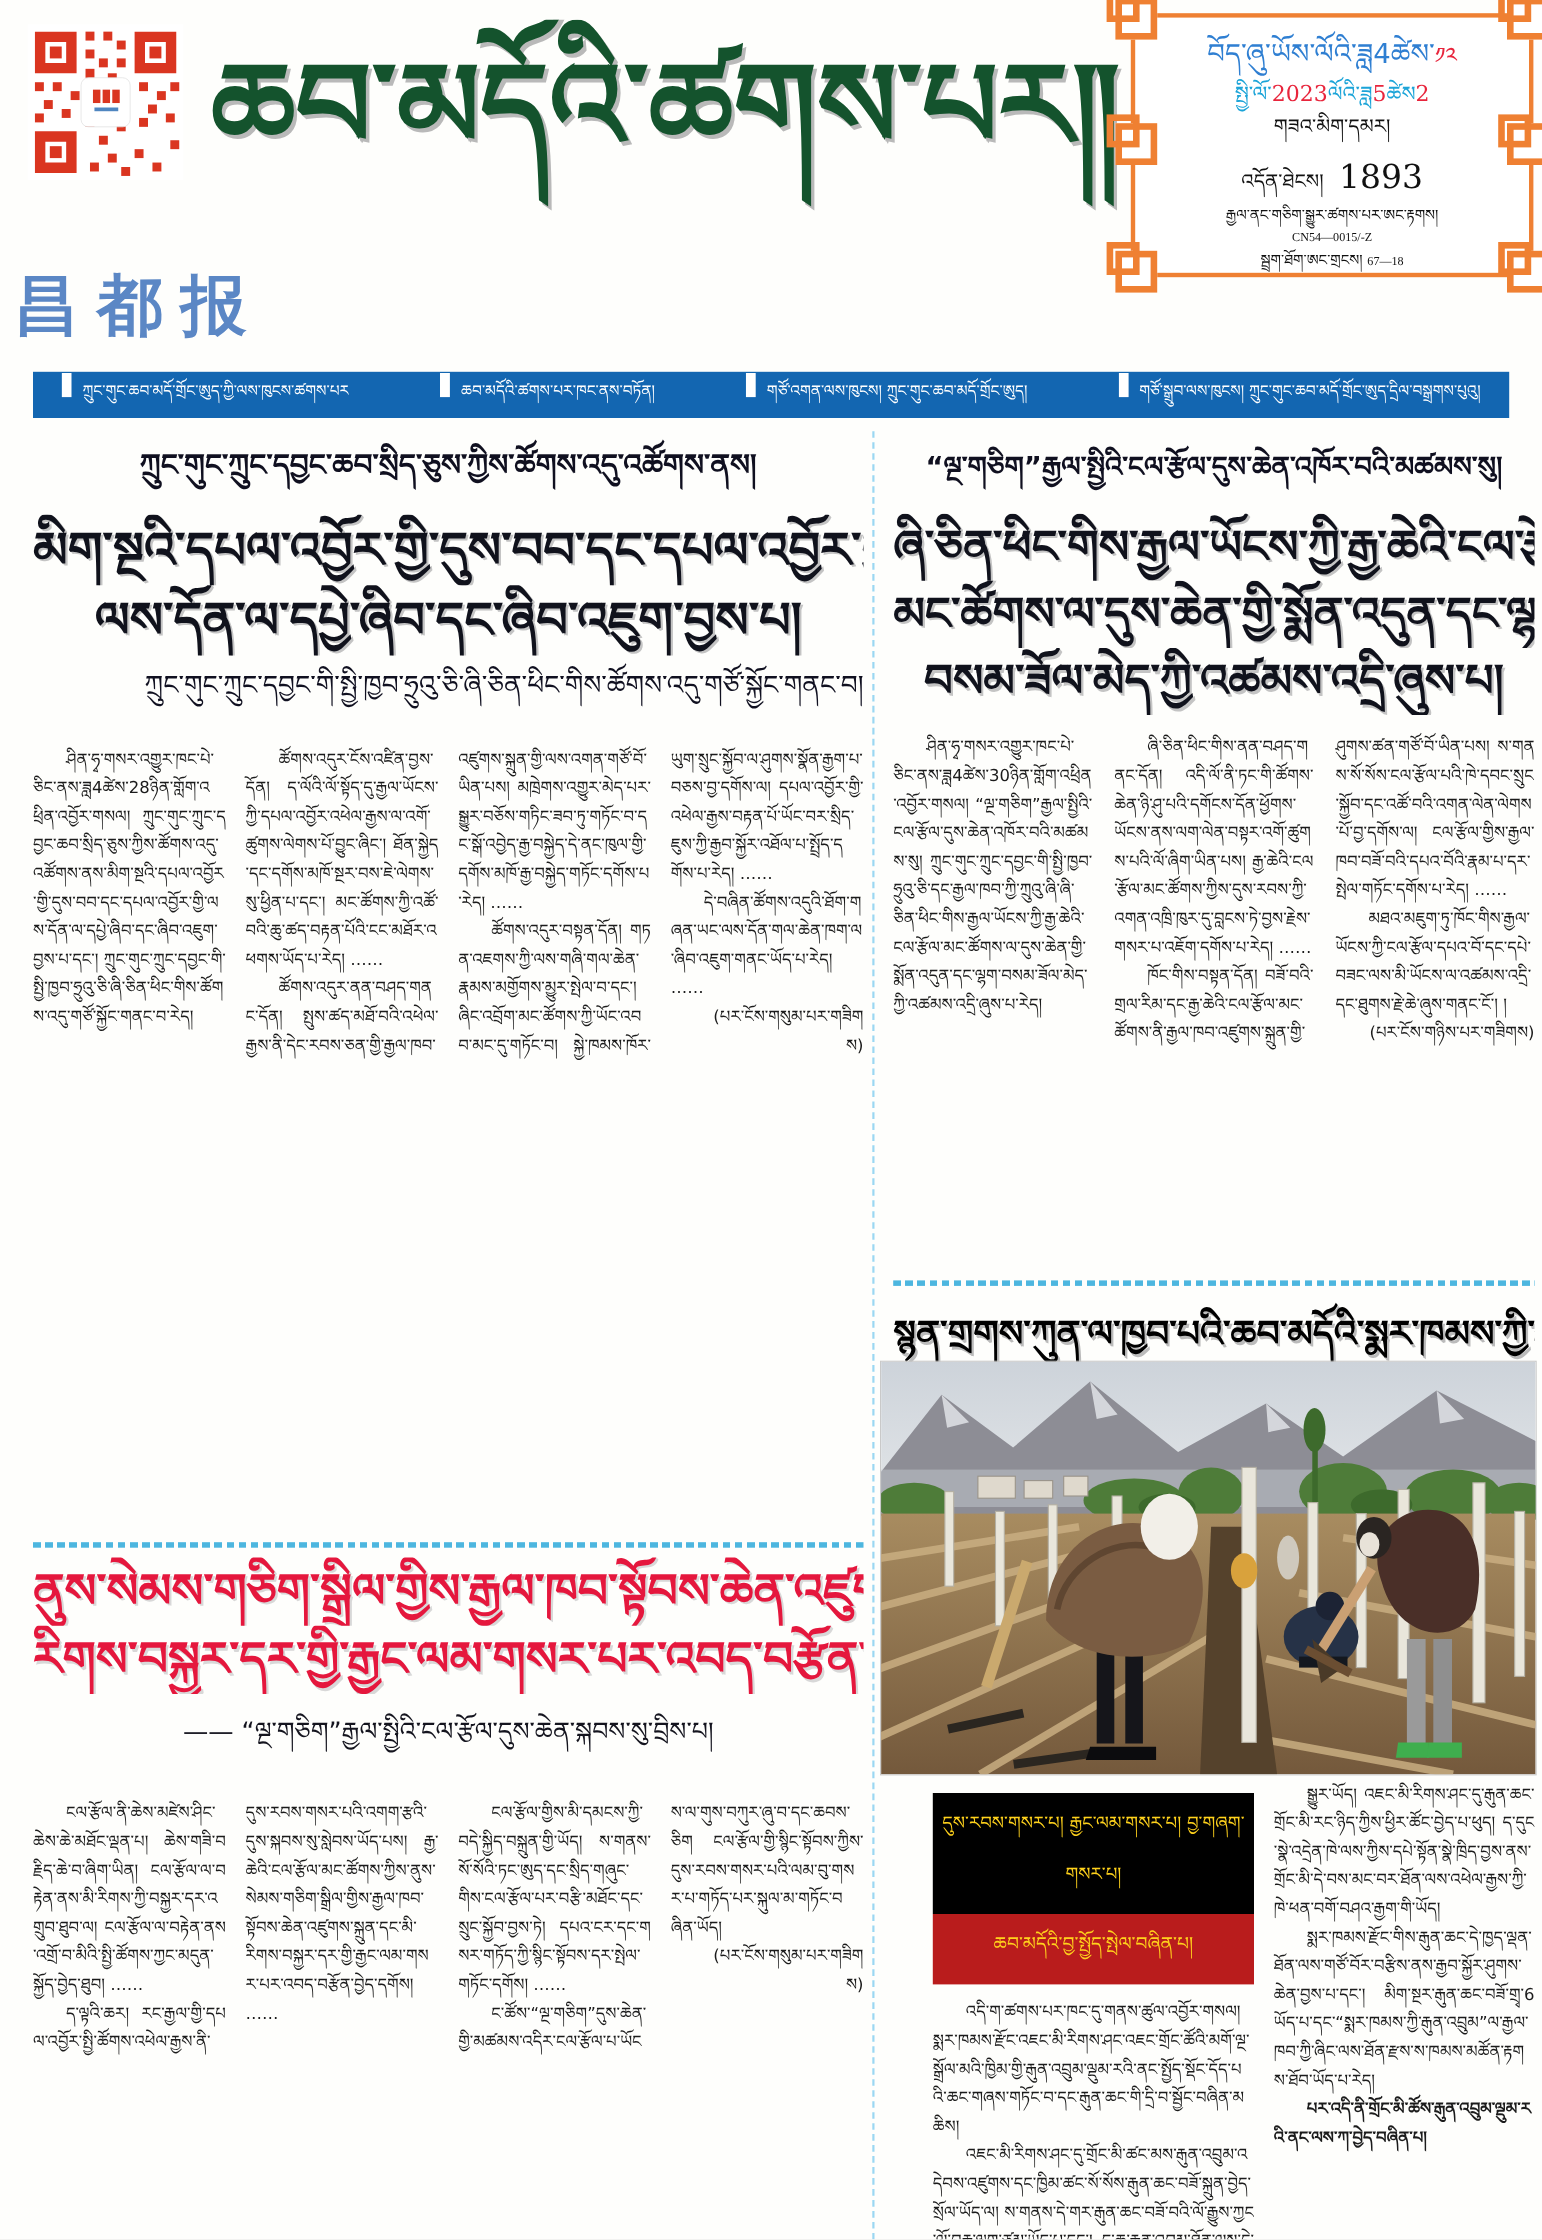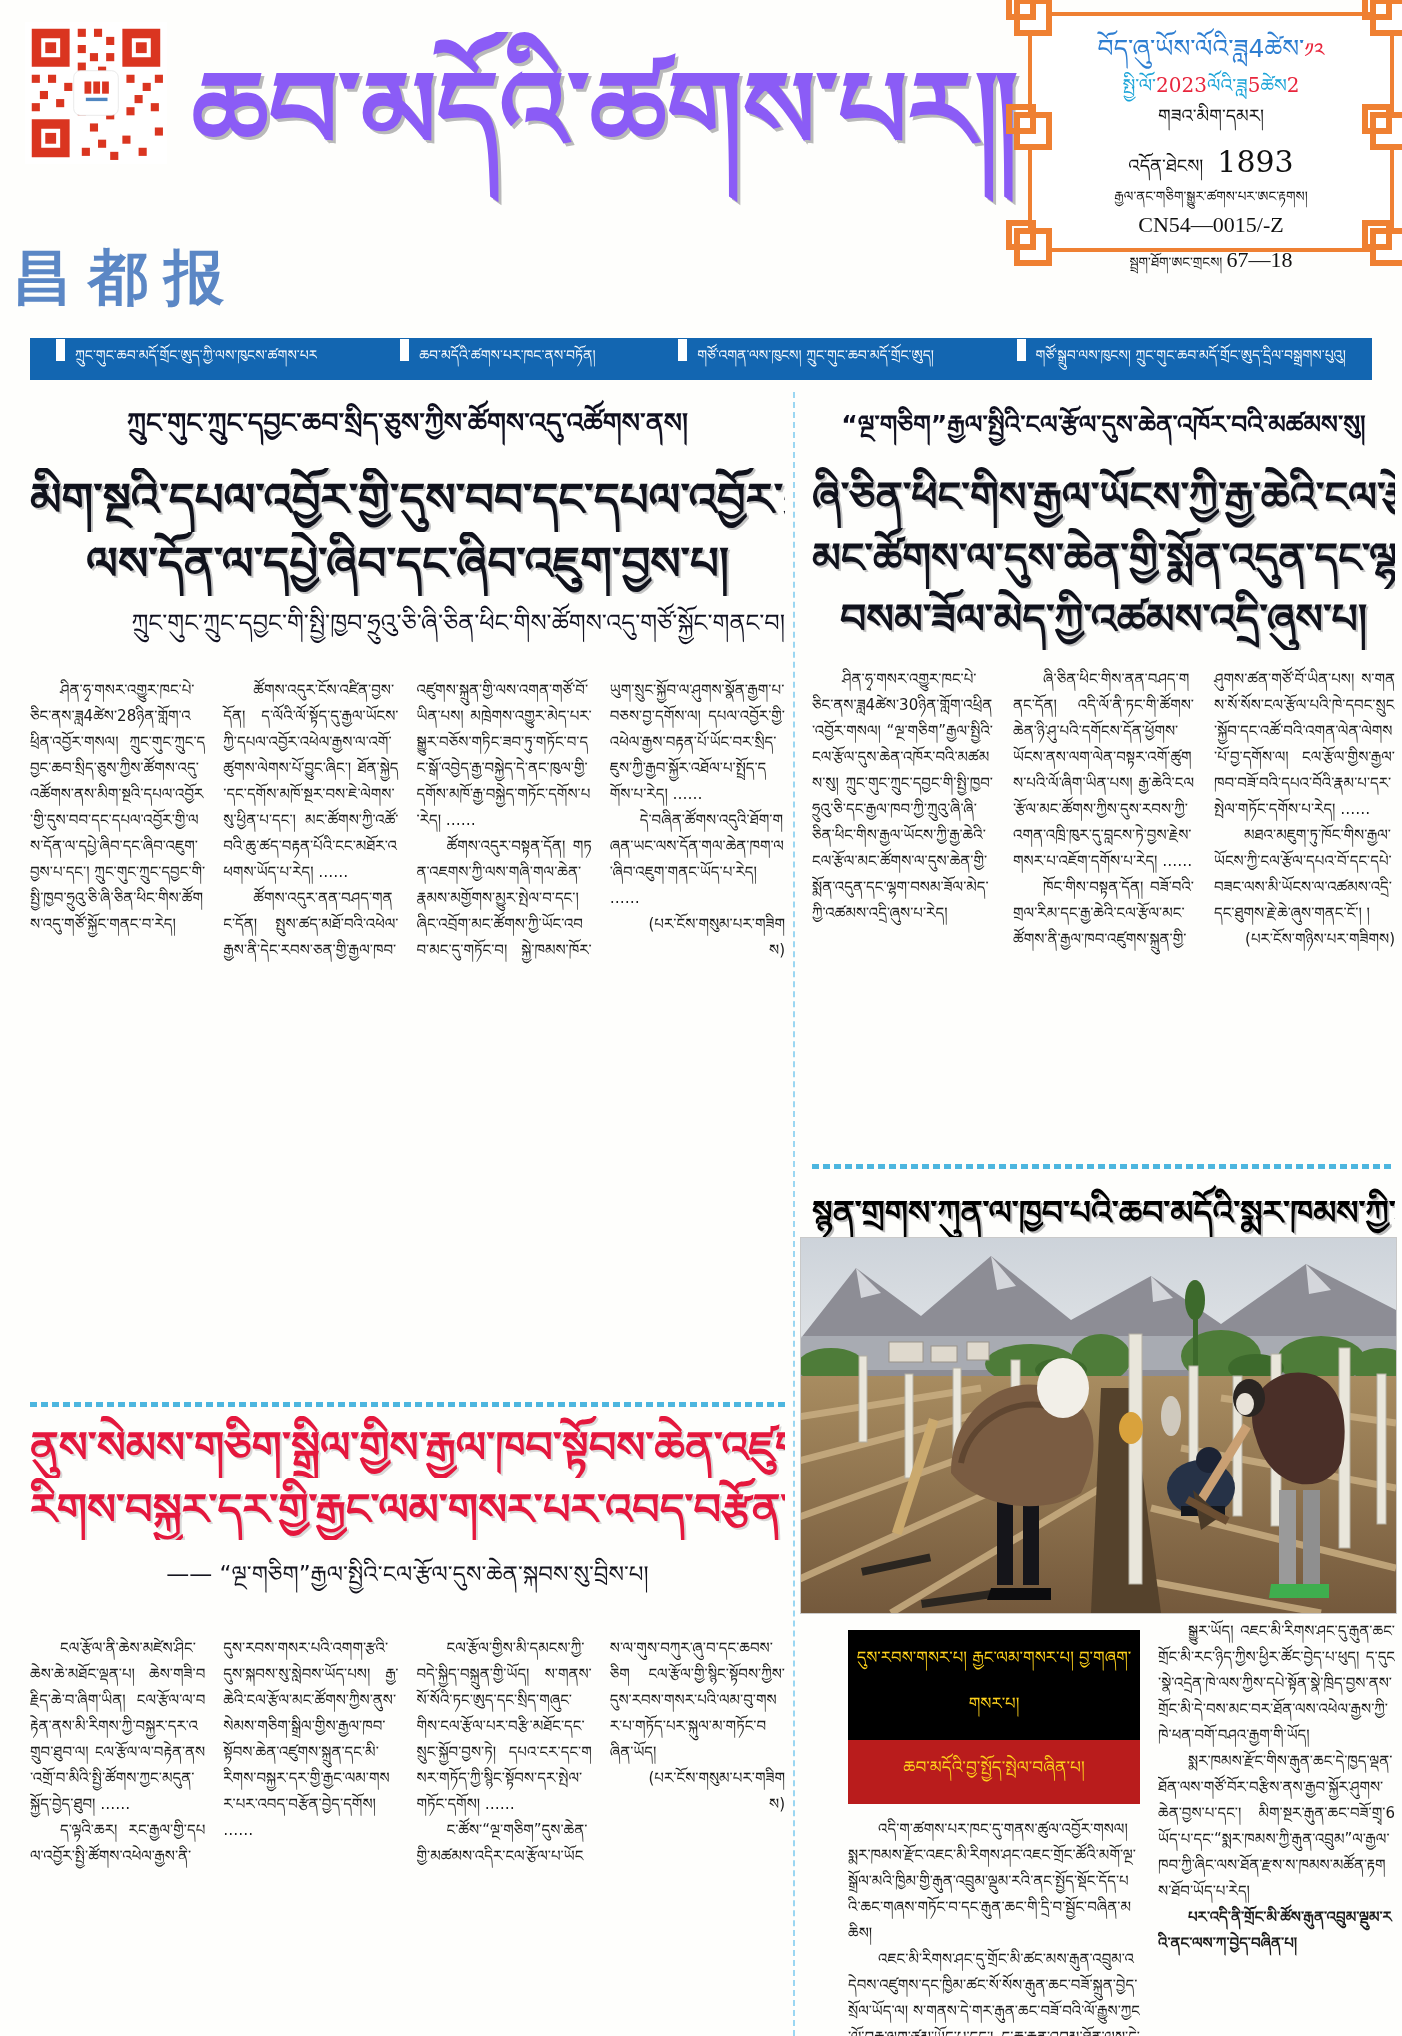--- a/index.html
+++ b/index.html
@@ -2,35 +2,35 @@
 <html><head>
 <meta charset="utf-8">
 <style>
   html,body{margin:0;padding:0;background:#e8e8e8;}
   .page{position:relative;width:1402px;height:2036px;background:#fefefc;overflow:hidden;
         font-family:"DejaVu Sans",sans-serif;color:#141414;}
   
   .qr{position:absolute;left:25px;top:22px;width:142px;height:142px;}
   .cn-title{position:absolute;left:12px;top:238px;width:250px;font-family:"DejaVu Serif",serif;
             font-weight:700;font-size:60px;letter-spacing:16px;color:#5b87c5;}
-  .masthead{position:absolute;left:185px;top:32px;width:840px;height:220px;display:flex;
-            align-items:center;justify-content:center;font-size:108px;font-weight:700;color:#8b5cf6;
+  .masthead{position:absolute;left:185px;top:18px;width:840px;height:220px;display:flex;
+            align-items:center;justify-content:center;font-size:108px;font-weight:700;color:#14532d;
             text-shadow:3px 3px 0 #b9b9b9;white-space:nowrap;overflow:hidden;}
   .infobox{position:absolute;left:1028px;top:12px;width:366px;height:240px;border:4px solid #ef8032;
            text-align:center;padding-top:12px;box-sizing:border-box;background:#fff;}
   .knot{position:absolute;width:26px;height:26px;border:6px solid #ef8032;background:#fff;}
   .knot::before{content:"";position:absolute;left:-14px;top:-14px;width:18px;height:18px;border:6px solid #ef8032;}
   .ib-line{margin:2px 0;line-height:1.5;}
   .ib-blue{color:#2f7fd2;font-size:25px;}
   .ib-cyan{color:#1ba4d8;font-size:19px;}
   .ib-red{color:#e8253c;font-size:20px;font-family:"DejaVu Serif",serif;}
   .ib-black{color:#111;font-size:18px;}
   .ib-issue{font-family:"DejaVu Serif",serif;font-size:30px;color:#111;margin-left:14px;}
   .ib-small{font-size:13.5px;color:#111;}
-  .ib-serif{font-family:"Liberation Serif",serif;font-size:22px;color:#111;}
+  .ib-serif{font-family:"Liberation Serif",serif;font-size:11px;color:#111;}
   
   .bluebar{position:absolute;left:30px;top:338px;width:1342px;height:42px;background:#1366b1;
            display:flex;align-items:center;justify-content:space-between;padding:0 26px;box-sizing:border-box;}
   .bluebar .bar-item{display:flex;color:#fff;font-size:14px;white-space:nowrap;overflow:hidden;}
   .bluebar .tick{display:inline-block;width:9px;height:22px;background:#fff;margin-right:10px;flex:0 0 auto;}
   
   .kicker{text-align:center;font-size:27px;font-weight:600;color:#101020;}
   .big-title{text-align:center;font-weight:700;color:#10121c;text-shadow:2px 2px 0 #c4c4c4;white-space:nowrap;overflow:hidden;}
   .sub-title{text-align:right;font-size:24px;color:#101020;}
   .body-cols{font-size:15px;line-height:26px;text-align:justify;word-break:break-all;color:#1b1b1b;}

